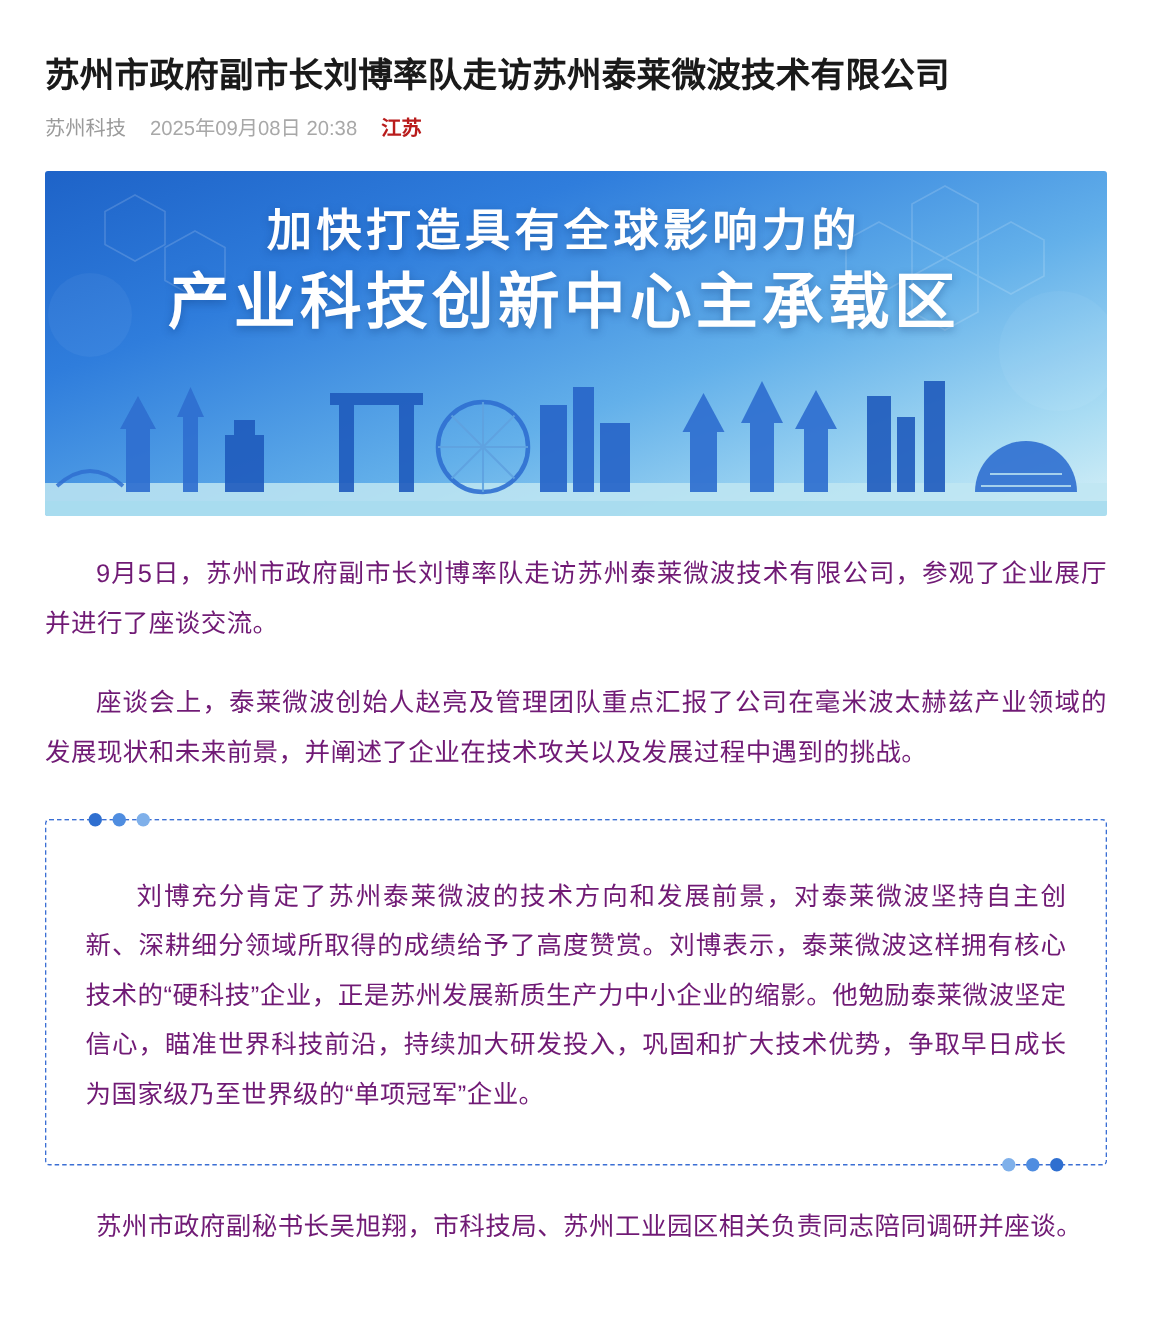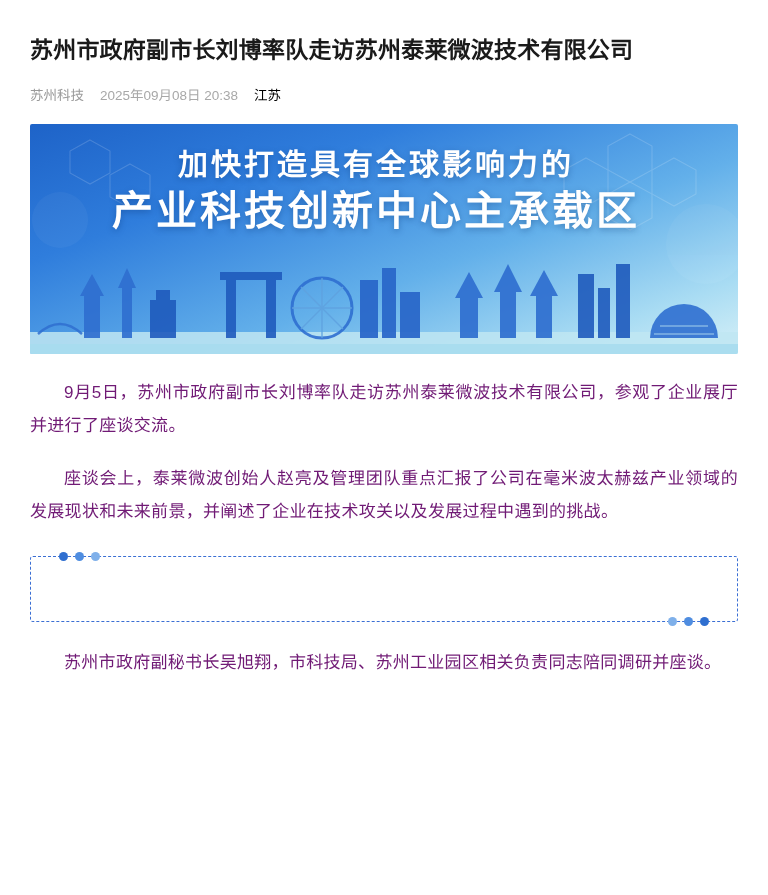--- a/index.html
+++ b/index.html
@@ -24,32 +24,33 @@
     line-height: 32px;
     font-weight: bold;
     color: #1a1a1a;
     letter-spacing: 0.2px;
     margin: 6px 0 0 0;
   }
   .meta-row {
     display: flex;
     align-items: flex-end;
     gap: 16px;
-    margin-top: 18px;
+    margin-top: 8px;
     font-size: 13.5px;
     color: #9a9a9a;
   }
   .meta-source {
     color: #9a9a9a;
   }
   .meta-date {
     color: #a8a8a8;
   }
   .meta-region {
-    color: #000000;
+    color: #b91c1c;
+    font-weight: bold;
   }
 
   
   .banner {
     margin-top: 20px;
     width: 708px;
     height: 230px;
     position: relative;
     overflow: hidden;
     border-radius: 2px;
@@ -245,20 +246,21 @@
 
   <p class="para first">9月5日，苏州市政府副市长刘博率队走访苏州泰莱微波技术有限公司，参观了企业展厅并进行了座谈交流。</p>
   <p class="para">座谈会上，泰莱微波创始人赵亮及管理团队重点汇报了公司在毫米波太赫兹产业领域的发展现状和未来前景，并阐述了企业在技术攻关以及发展过程中遇到的挑战。</p>
 
   <div class="quote-box">
     <span class="dots top-left">
       <span class="dot"></span>
       <span class="dot d2"></span>
       <span class="dot d3"></span>
     </span>
+    <p class="para">刘博充分肯定了苏州泰莱微波的技术方向和发展前景，对泰莱微波坚持自主创新、深耕细分领域所取得的成绩给予了高度赞赏。刘博表示，泰莱微波这样拥有核心技术的“硬科技”企业，正是苏州发展新质生产力中小企业的缩影。他勉励泰莱微波坚定信心，瞄准世界科技前沿，持续加大研发投入，巩固和扩大技术优势，争取早日成长为国家级乃至世界级的“单项冠军”企业。</p>
     <span class="dots bottom-right">
       <span class="dot d3"></span>
       <span class="dot d2"></span>
       <span class="dot"></span>
     </span>
   </div>
 
   <p class="para after-quote">苏州市政府副秘书长吴旭翔，市科技局、苏州工业园区相关负责同志陪同调研并座谈。</p>
 
 </div>

